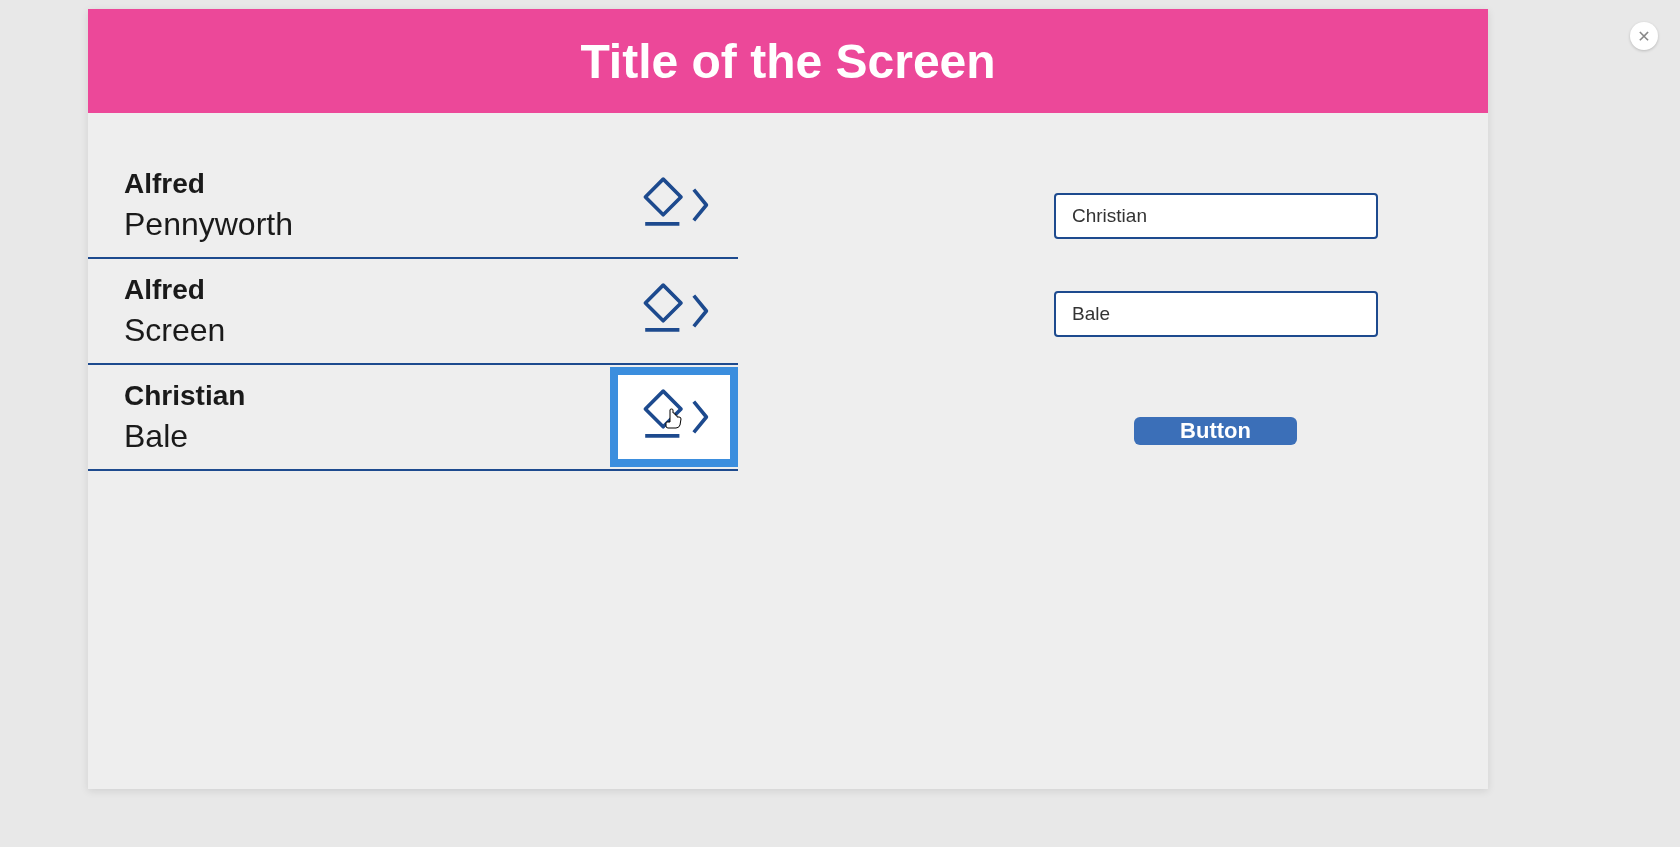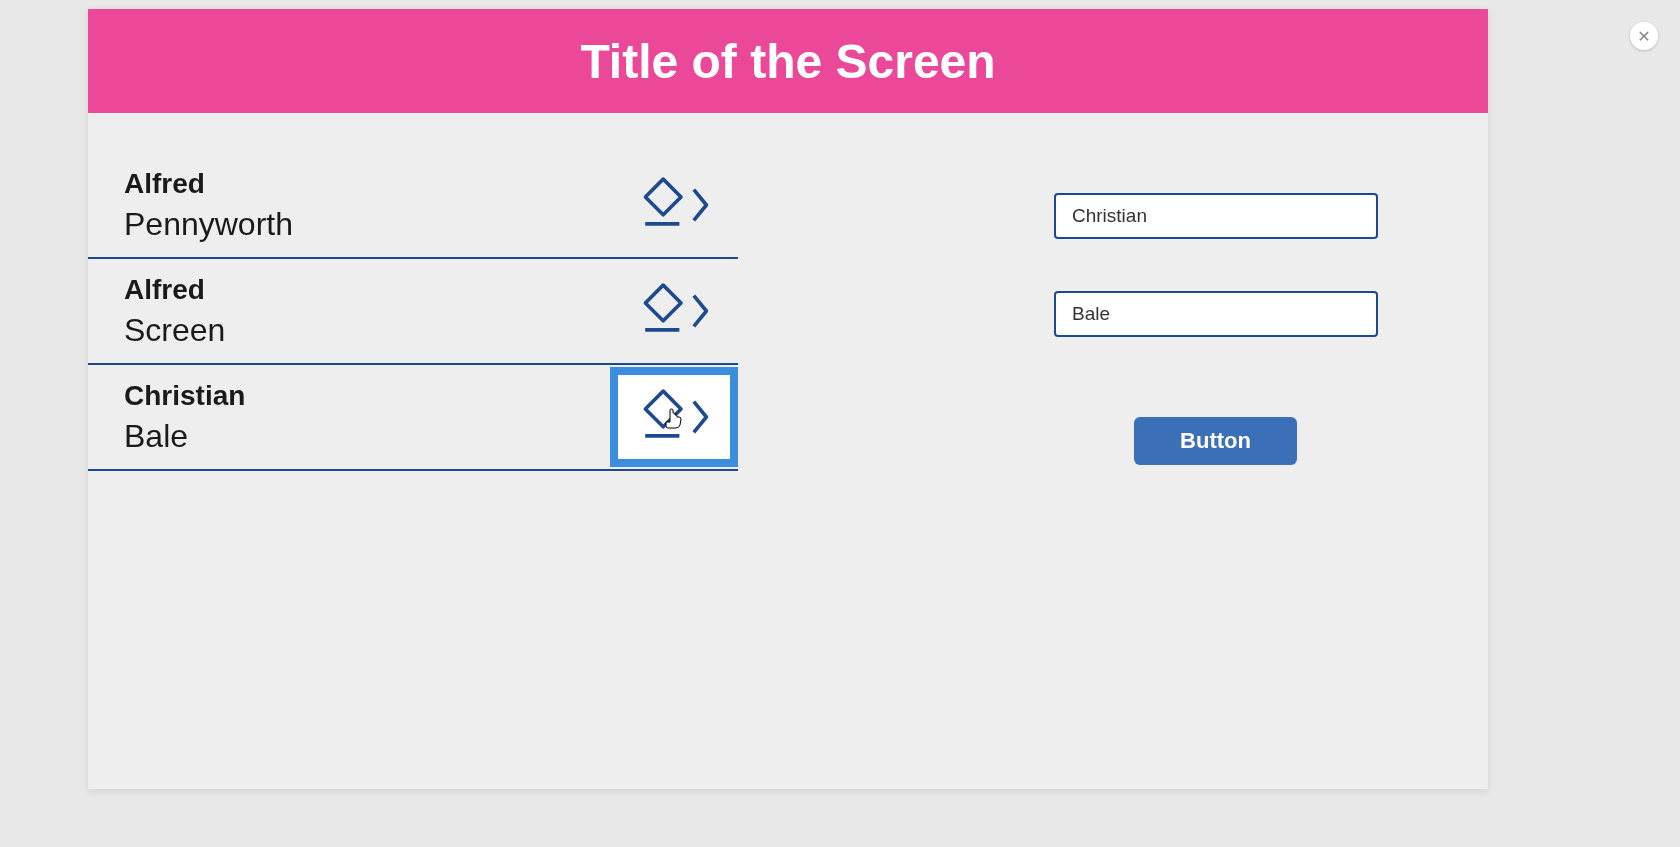--- a/index.html
+++ b/index.html
@@ -99,21 +99,21 @@
       color: #333;
       margin-bottom: 52px;
       display: block;
     }
     .action-button {
       background: #3b6fb8;
       color: #ffffff;
       border: none;
       border-radius: 6px;
       width: 163px;
-      height: 48px;
+      height: 28px;
       font-size: 22px;
       font-weight: 700;
       cursor: pointer;
       margin-top: 28px;
       margin-left: 80px;
     }
     .close-button {
       position: absolute;
       top: 22px;
       right: 22px;

